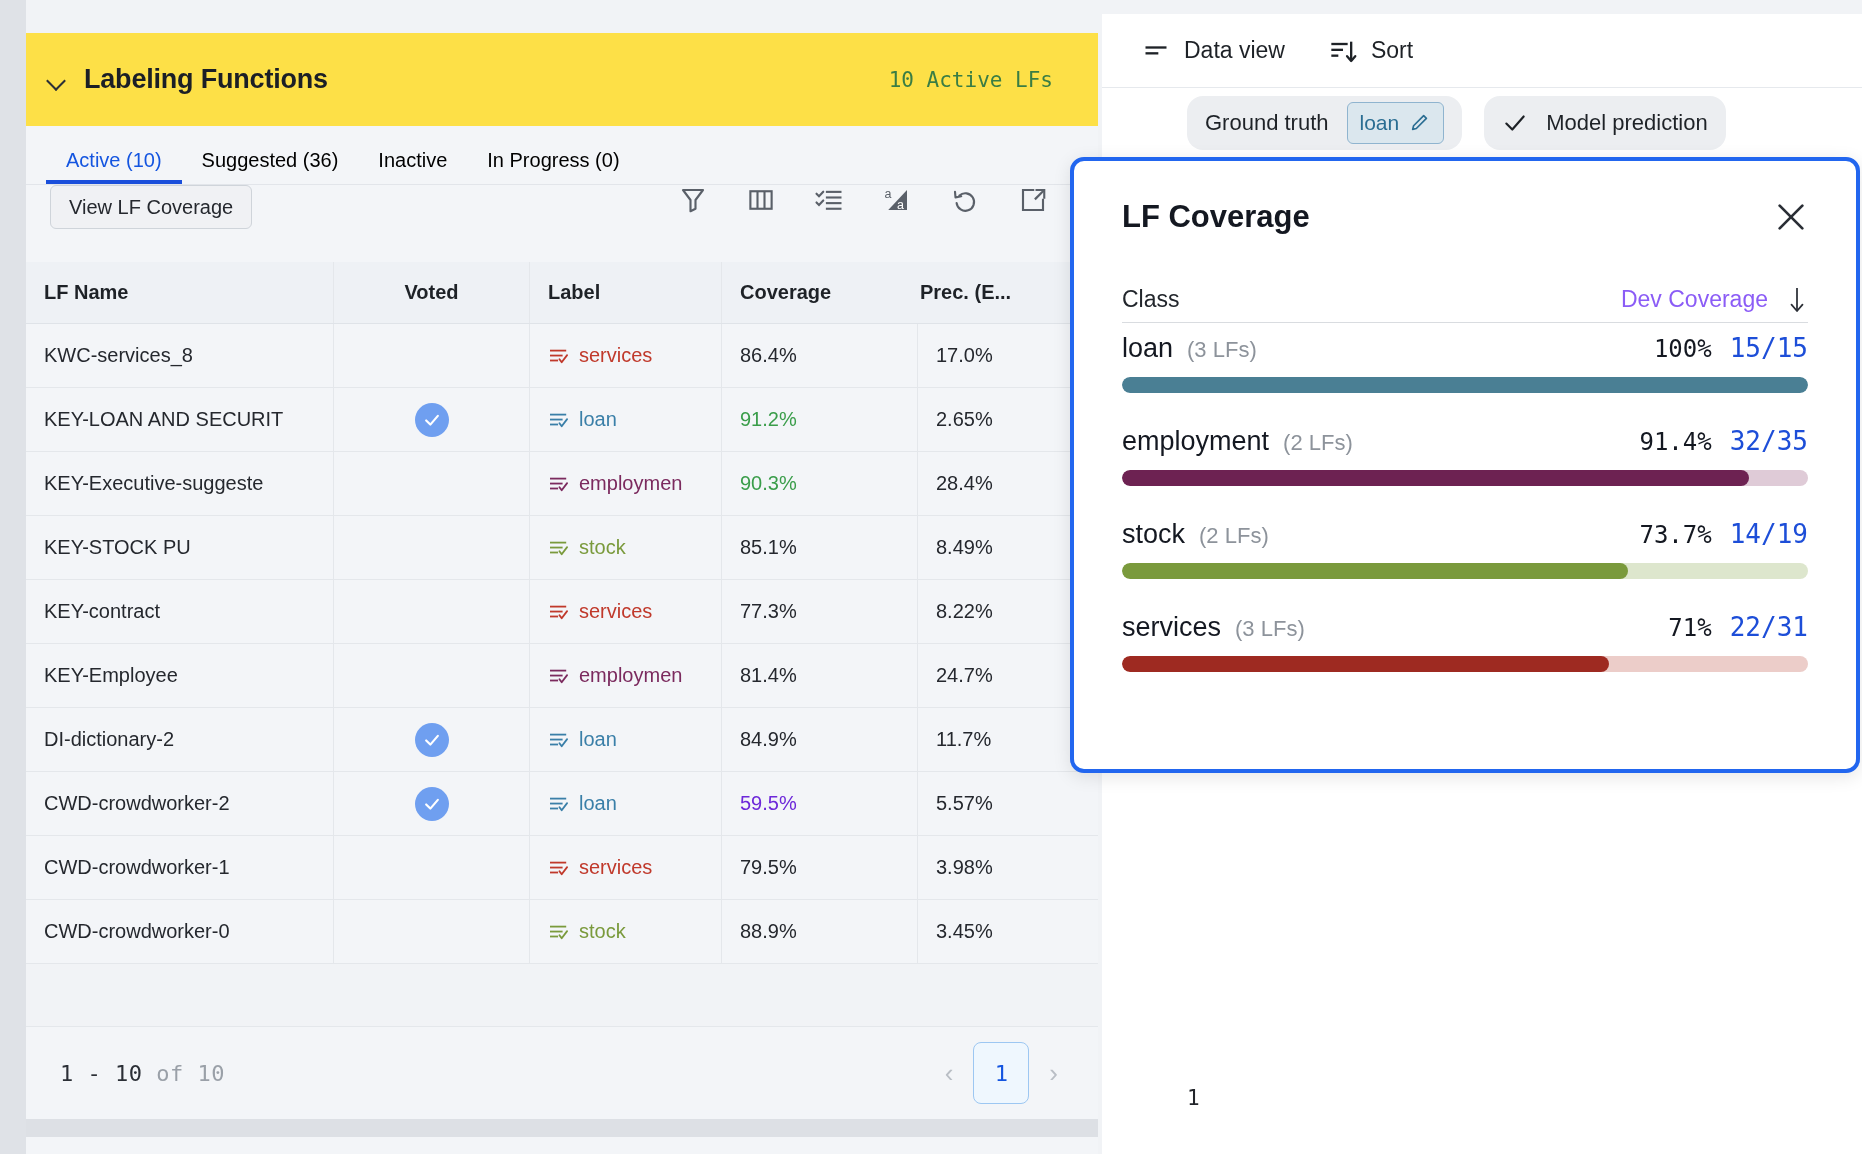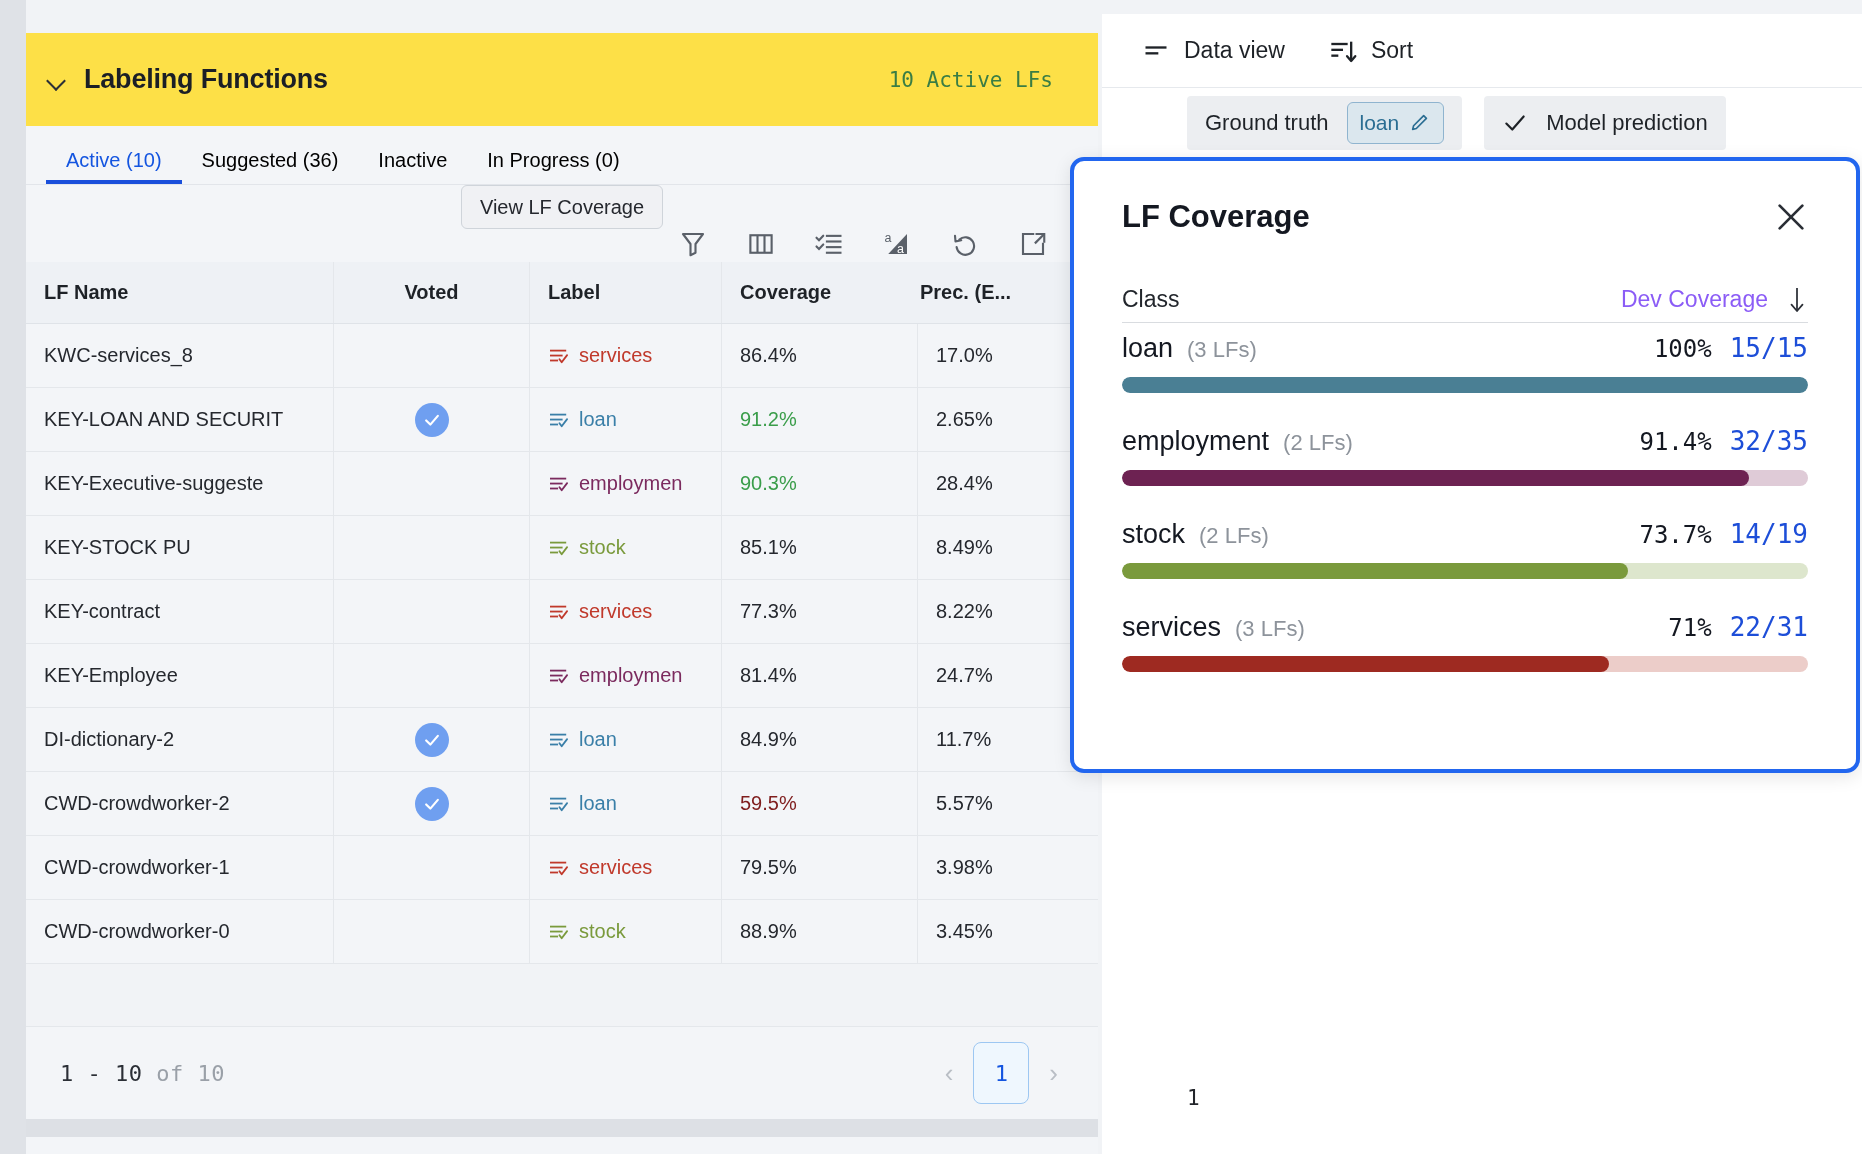--- a/index.html
+++ b/index.html
@@ -45,21 +45,21 @@
     font-size:20px; color:#000000; padding:0 20px 14px 20px; cursor:pointer;
     position:relative; line-height:1;
   }
   .tab.active { color:#1455e0; font-weight:400; }
   .tab.active::after {
     content:""; position:absolute; left:0; right:0; bottom:0; height:4px; background:#1a4fdb;
   }
 
   .lf-toolbar {
     position:absolute; left:26px; top:185px; width:1072px; height:77px;
-    background:#f3f5f8; display:flex; align-items:center; padding:0 24px;flex-direction:column;
+    background:#f3f5f8; display:flex; align-items:flex-start; padding:0 24px;
   }
   .btn-view-cov {
     height:44px; padding:0 18px; border:1px solid #cfd4da; border-radius:6px;
     background:#f0f1f4; font-size:20px; color:#25282e; cursor:pointer;
     font-family:"Liberation Sans",sans-serif; display:flex; align-items:center;
   }
   .tb-icons { margin-left:auto; display:flex; align-items:center; gap:38px; padding-right:26px; }
   .tb-icon { width:30px; height:30px; cursor:pointer; display:block; }
 
   
@@ -79,21 +79,21 @@
   .cell-txt { font-size:20px; color:#25282e; white-space:nowrap; overflow:hidden; }
   .check {
     width:34px; height:34px; border-radius:50%; background:#6f9ff0;
     display:flex; align-items:center; justify-content:center;
   }
   .check svg { width:20px; height:20px; }
   .lbl-wrap { display:flex; align-items:center; gap:9px; overflow:hidden; }
   .lbl-icon { width:22px; height:18px; flex:0 0 auto; }
   .lbl-text { font-size:20px; white-space:nowrap; }
   .prec-ok  { color:#3a9d4a; }
-  .prec-bad { color:#7f1d1d; }
+  .prec-bad { color:#6d28d9; }
   .prec-neutral { color:#25282e; }
 
   
   .pager {
     position:absolute; left:26px; top:1026px; width:1072px; height:93px;
     background:#f3f5f8; display:flex; align-items:center; padding:0 34px;
     border-top:1px solid #e4e7eb;
   }
   .pager-info {
     font-family:"DejaVu Sans Mono","Liberation Mono",monospace;
@@ -121,21 +121,21 @@
   }
   .rp-toolbar {
     position:absolute; left:0; top:0; width:760px; height:74px;
     display:flex; align-items:center; padding-left:40px; gap:44px;
     border-bottom:1px solid #e6e9ed; background:#fff;
   }
   .tb-item { display:flex; gap:14px; cursor:pointer; }
   .tb-item-label { font-size:23px; color:#1e2227; }
   .chips-row { position:absolute; left:0; top:75px; width:760px; height:68px; display:flex; align-items:center; padding-left:85px; gap:22px; }
   .chip {
-    height:54px; background:#eceef1; border-radius:4px; display:flex; align-items:center;
+    height:54px; background:#eceef1; border-radius:16px; display:flex; align-items:center;
     padding:0 18px; gap:18px;
   }
   .chip-label { font-size:22px; color:#1e2227; white-space:nowrap; }
   .chip-value {
     height:42px; border:1px solid #8fb4cf; border-radius:6px; background:#dbe7ee;
     display:flex; align-items:center; gap:10px; padding:0 12px;
   }
   .chip-value-text { font-size:21px; color:#2a6d92; }
   .doc-body {
     position:absolute; left:0; top:640px; width:760px;

